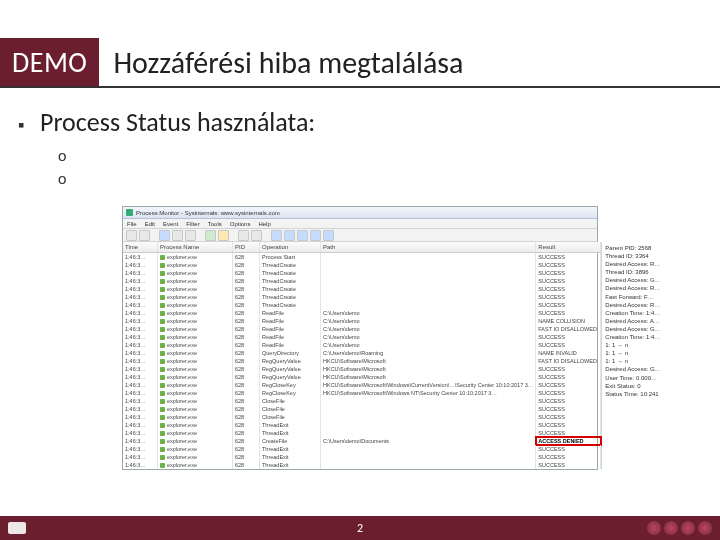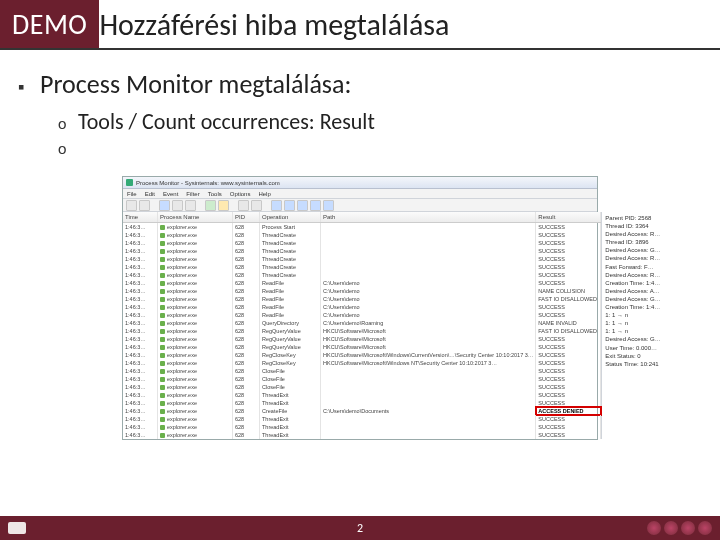--- a/index.html
+++ b/index.html
@@ -16,37 +16,39 @@
     height: 540px;
     position: relative;
     display: flex;
     flex-direction: column;
   }
   .title-bar {
     display: flex;
     align-items: stretch;
     height: 48px;
     border-bottom: 2px solid #333;
+    margin-top: 38px;
   }
   .demo-box {
     background: #6b1f2e;
     color: #fff;
     font-size: 28px;
     font-weight: 400;
     display: flex;
     align-items: center;
     justify-content: center;
     padding: 0 12px;
     letter-spacing: 0.5px;
   }
   .title-text {
     font-size: 30px;
     color: #222;
     display: flex;
     align-items: center;
+    padding-left: 14px;
     font-weight: 400;
   }
   .body {
     padding: 14px 18px 0 18px;
     flex: 1;
   }
   .bullet-l1 {
     display: flex;
     align-items: baseline;
     font-size: 26px;
@@ -209,25 +211,24 @@
 <div class="slide">
 
   <div class="title-bar">
     <div class="demo-box">DEMO</div>
     <div class="title-text">Hozzáférési hiba megtalálása</div>
   </div>
 
   <div class="body">
     <div class="bullet-l1">
       <span class="mark">▪</span>
-      <span>Process Monitor megtalálása:</span>
+      <span>Process Status használata:</span>
     </div>
     <div class="bullet-l2">
       <span class="mark">o</span>
-      <span>Tools / Count occurrences: Result</span>
     </div>
     <div class="bullet-l2">
       <span class="mark">o</span>
     </div>
 
     <div class="pm-window">
       <div class="pm-titlebar">
         <span class="pm-icon"></span>
         <span>Process Monitor - Sysinternals: www.sysinternals.com</span>
       </div>

